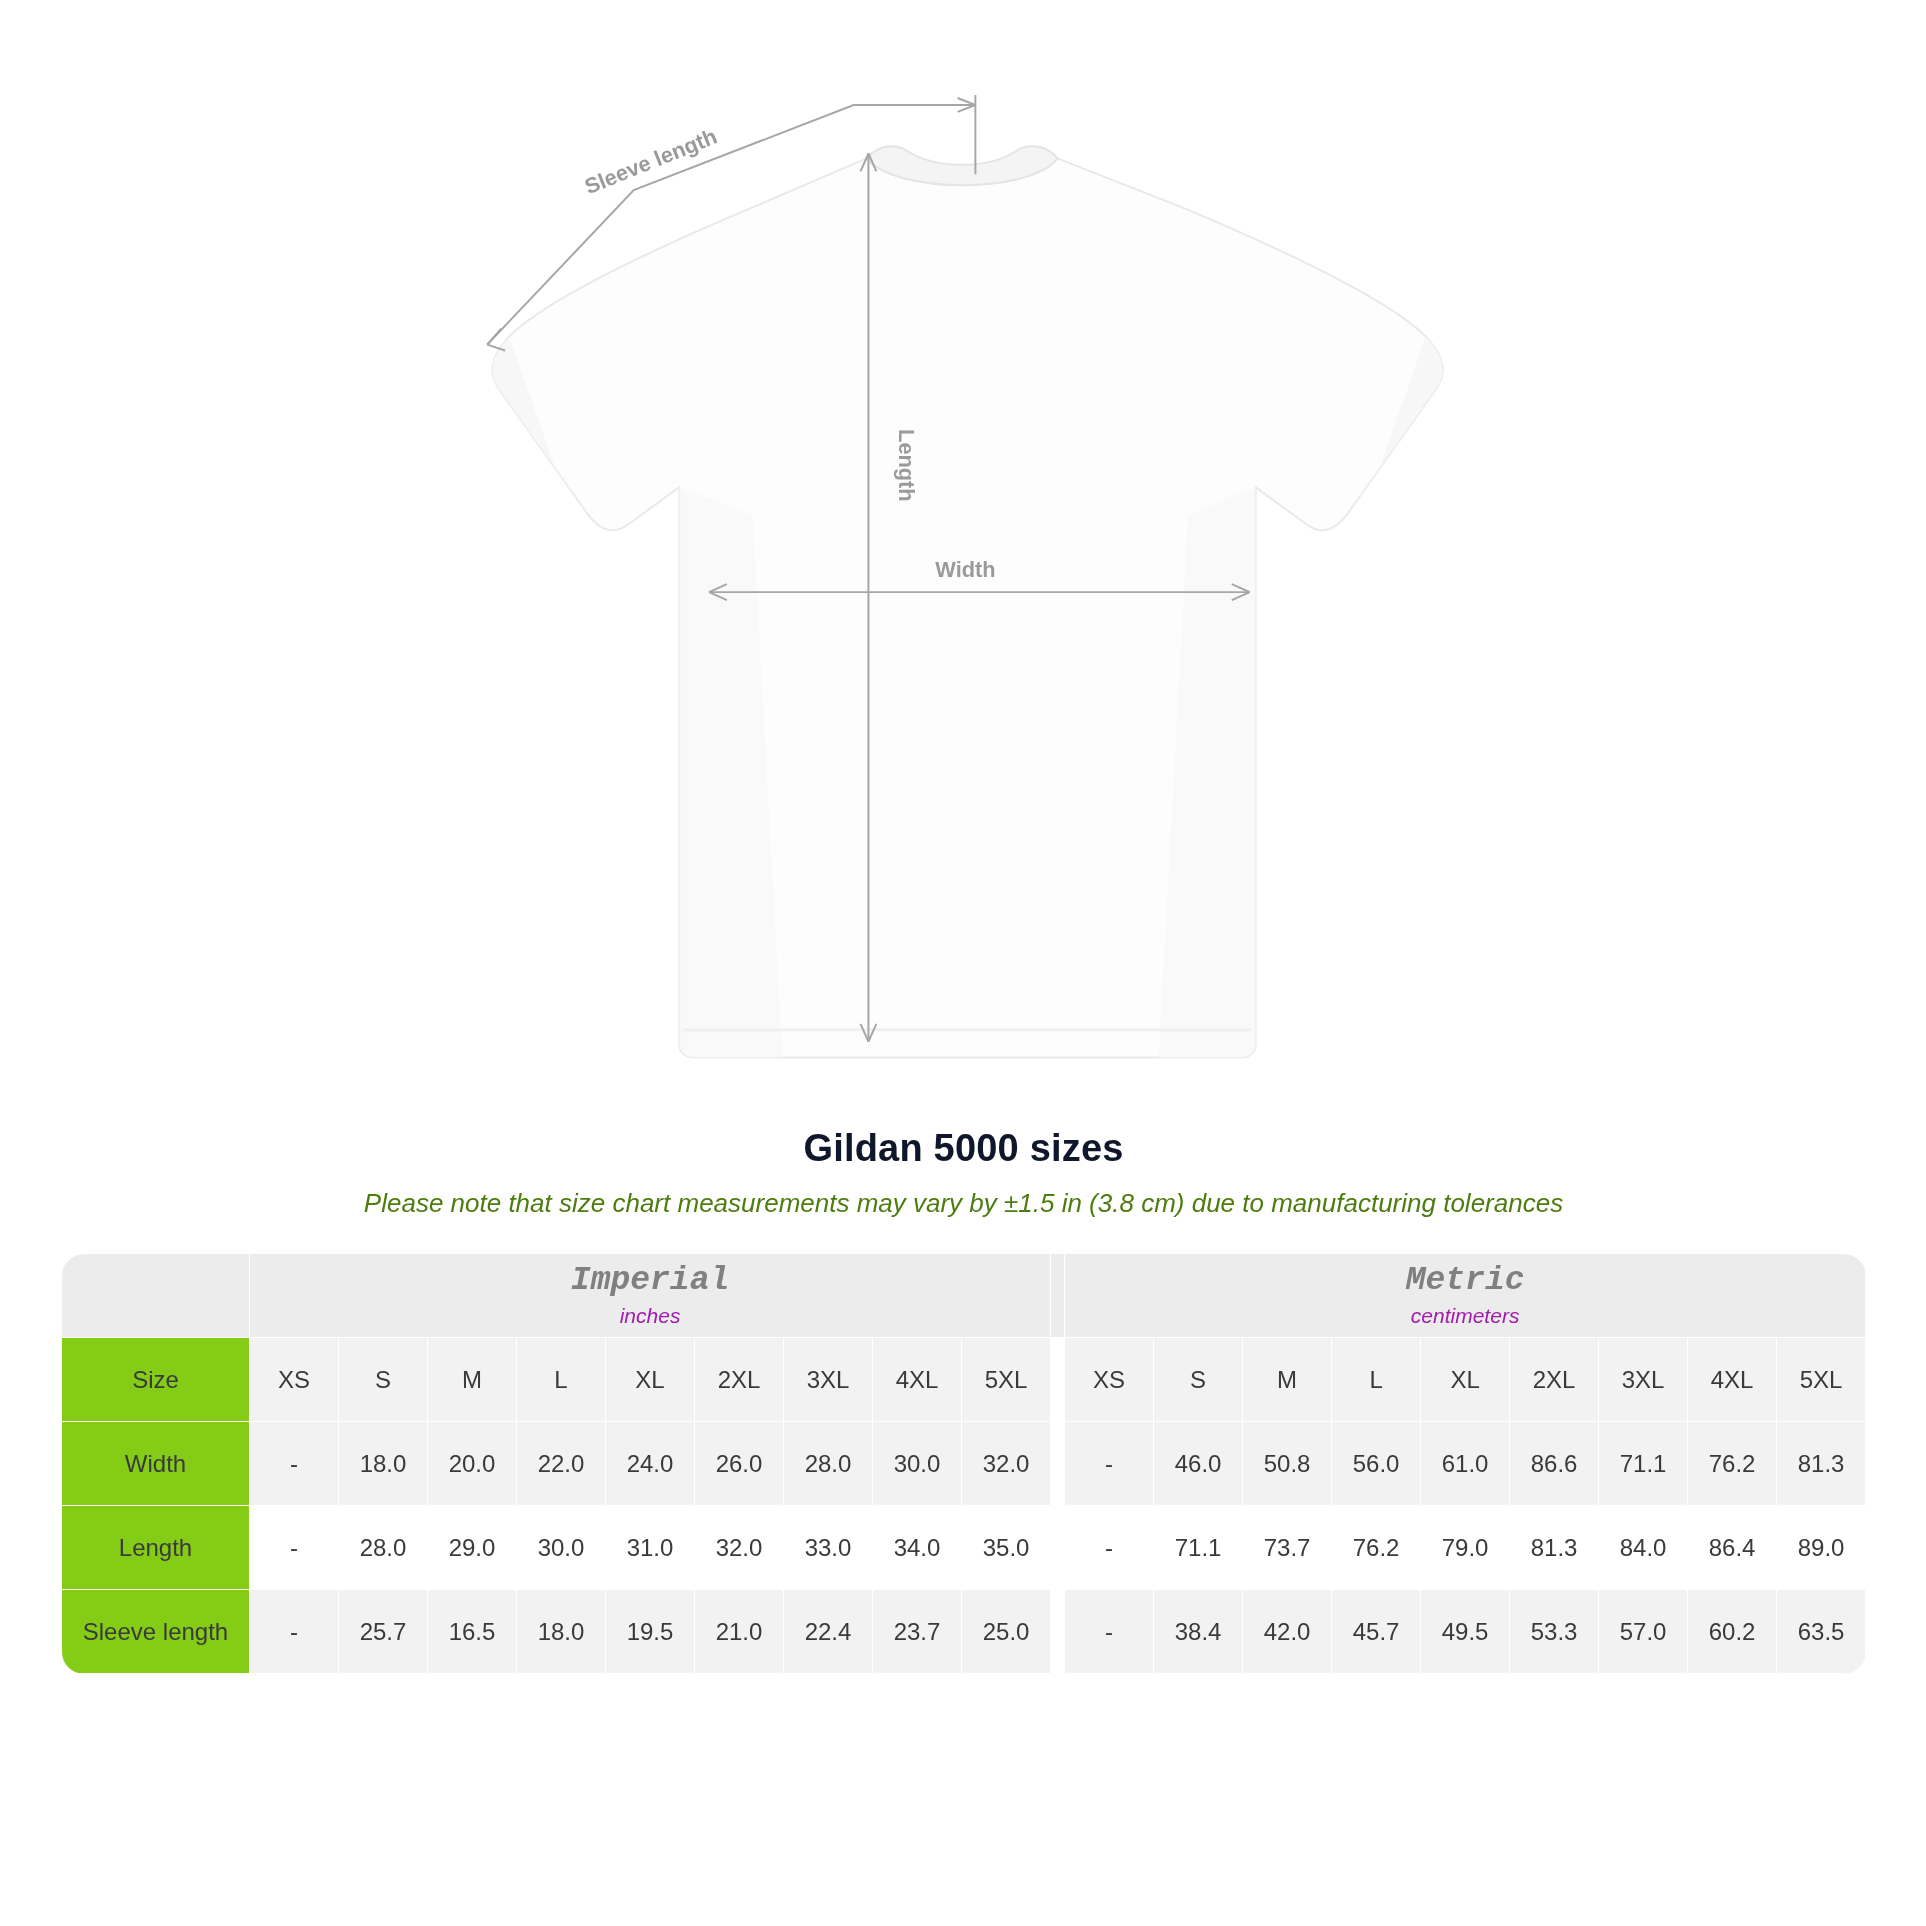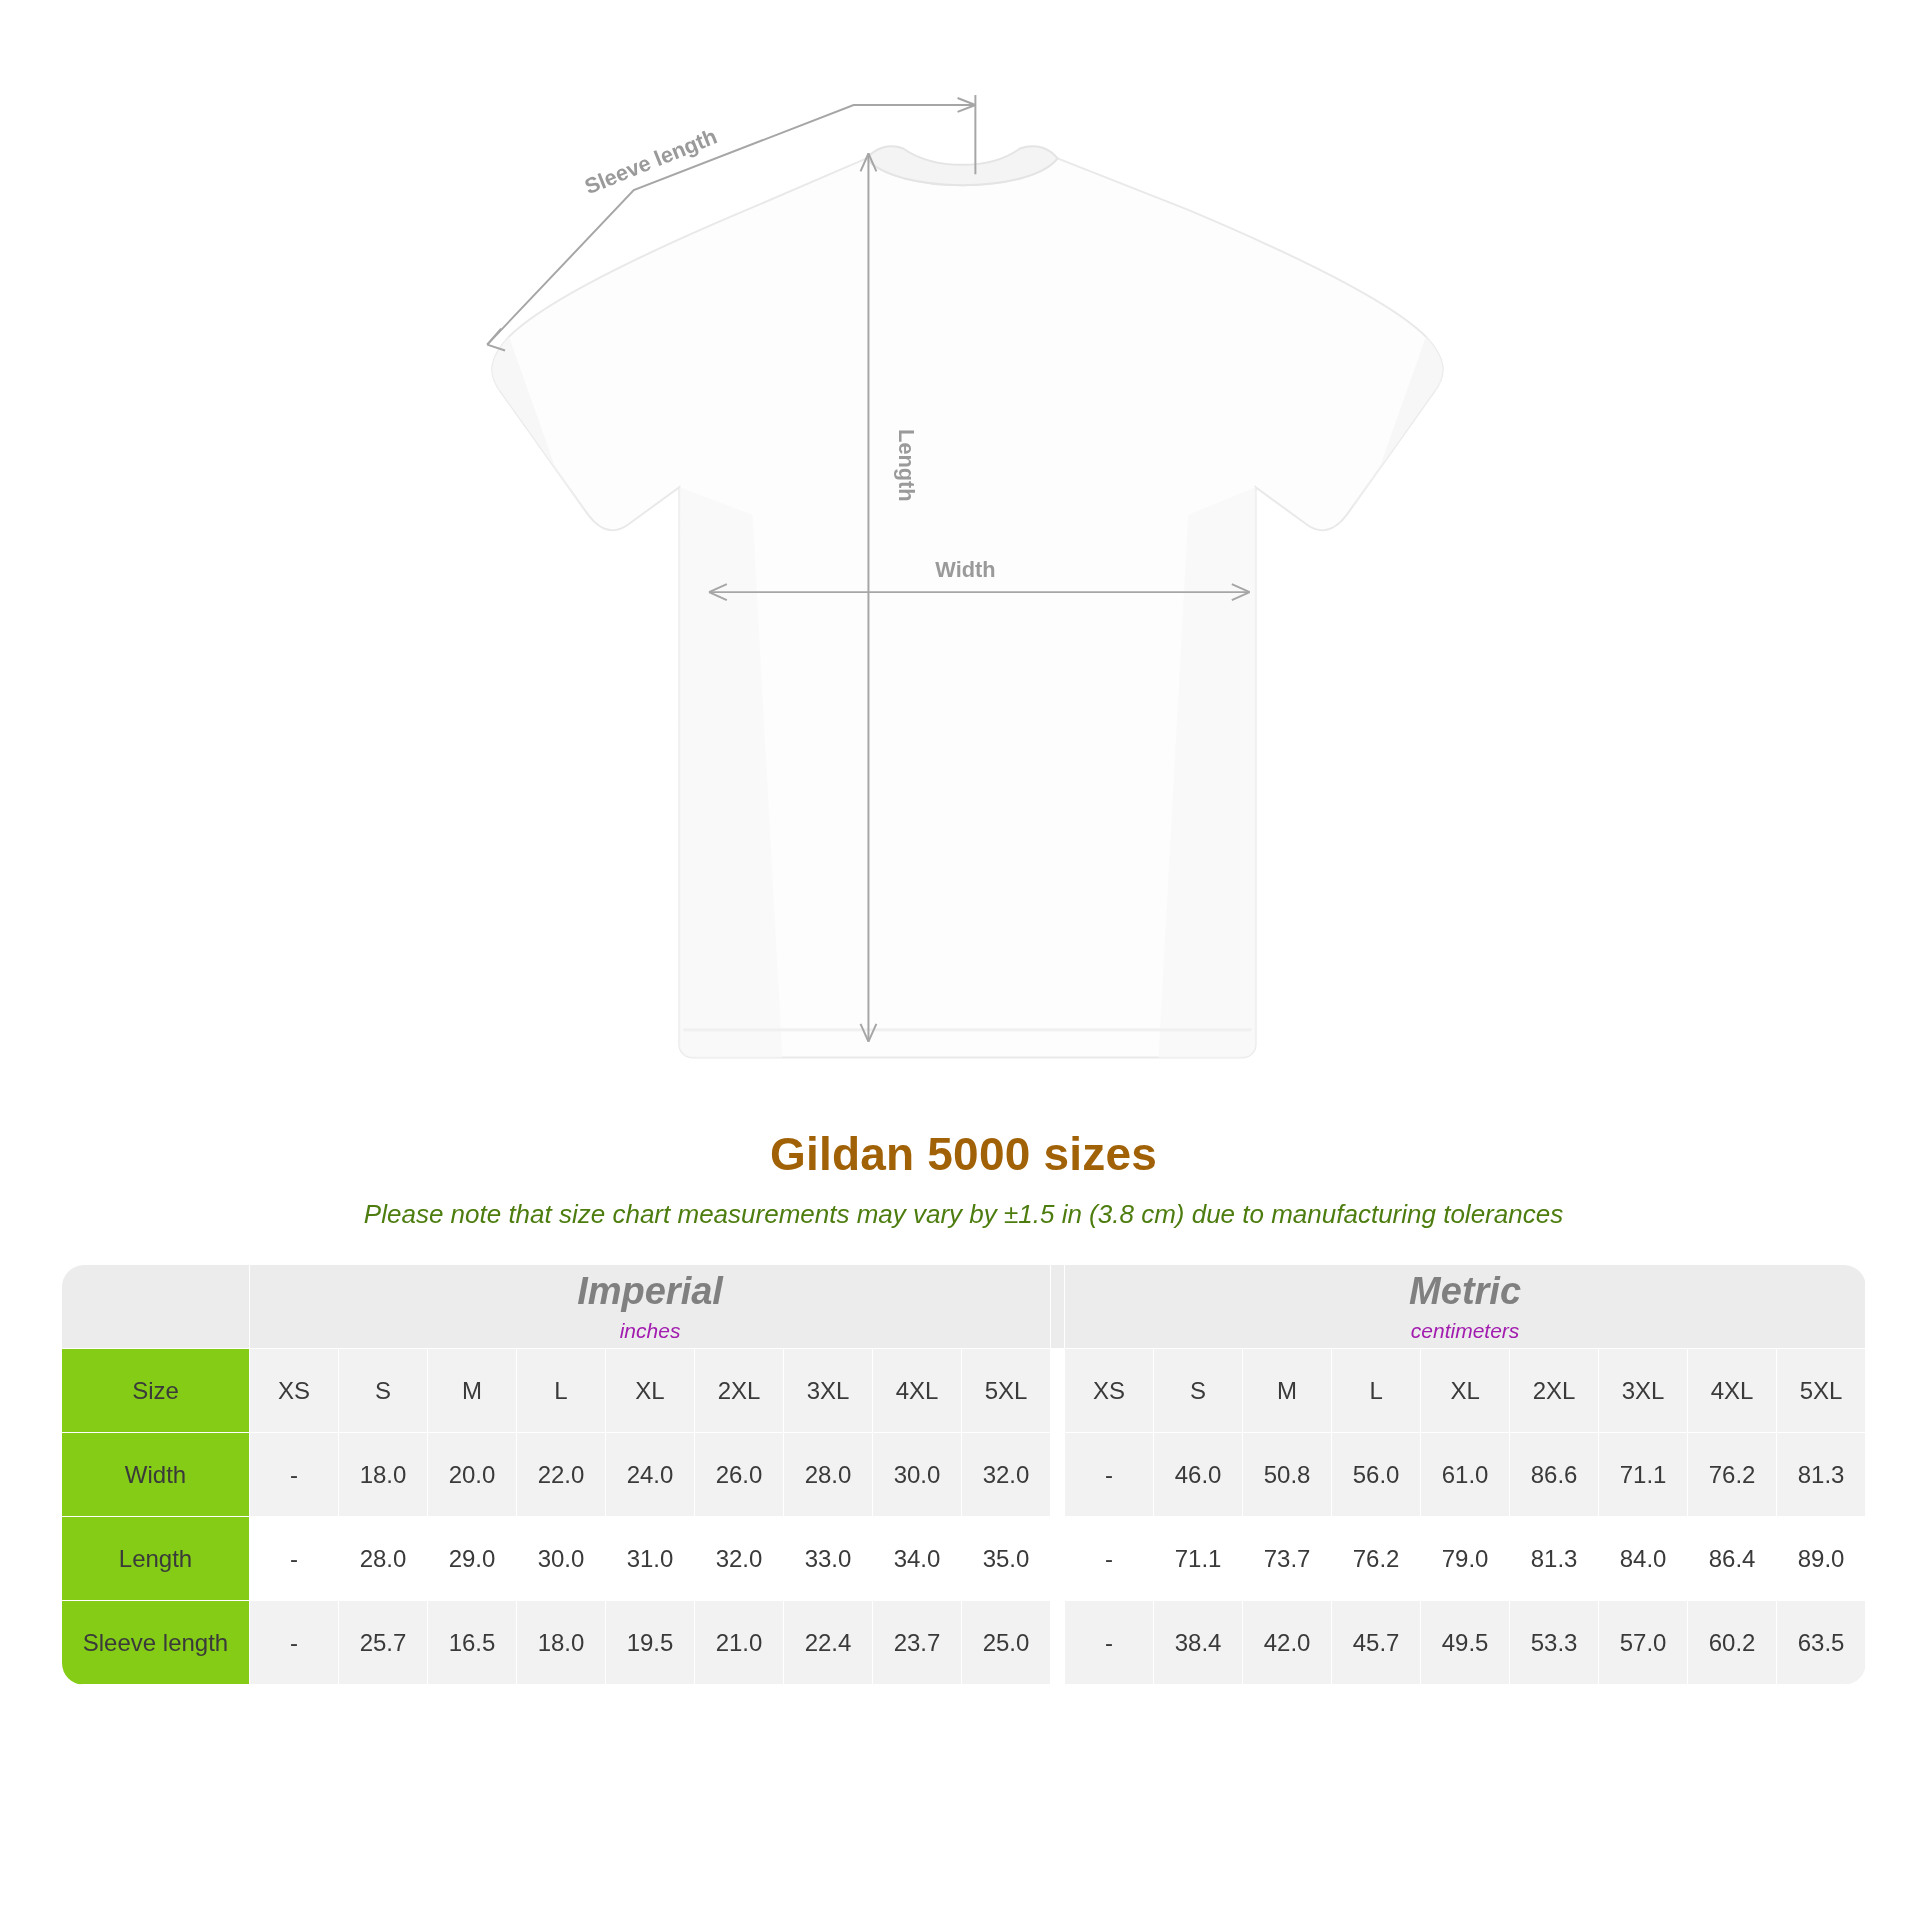--- a/index.html
+++ b/index.html
@@ -29,23 +29,23 @@
   .illustration svg {
     display: block;
   }
 
   
   .title-block {
     text-align: center;
     margin-top: 18px;
   }
   .chart-title {
-    font-size: 46px;
-    font-weight: bold;
-    color: #a16207;
+    font-size: 38px;
+    font-weight: bold;
+    color: #0f172a;
     letter-spacing: 0.2px;
   }
   .chart-note {
     font-size: 26px;
     font-style: italic;
     color: #4d7c0f;
     margin-top: 18px;
   }
 
   
@@ -68,25 +68,26 @@
     padding: 0;
     height: 83px;
     border: 1px solid #ffffff;
   }
   .unit-head {
     background: #ececec;
     height: 137px;
     vertical-align: middle;
   }
   .unit-head .unit-name {
-    font-size: 38px;
+    font-size: 33px;
     font-style: italic;
     font-weight: bold;
     color: #808080;
     line-height: 1.25;
+    font-family: Liberation Mono, monospace;
   }
   .unit-head .unit-sub {
     font-size: 21px;
     font-style: italic;
     color: #a21caf;
     line-height: 1.4;
   }
   .corner-cell {
     background: #ececec;
   }

